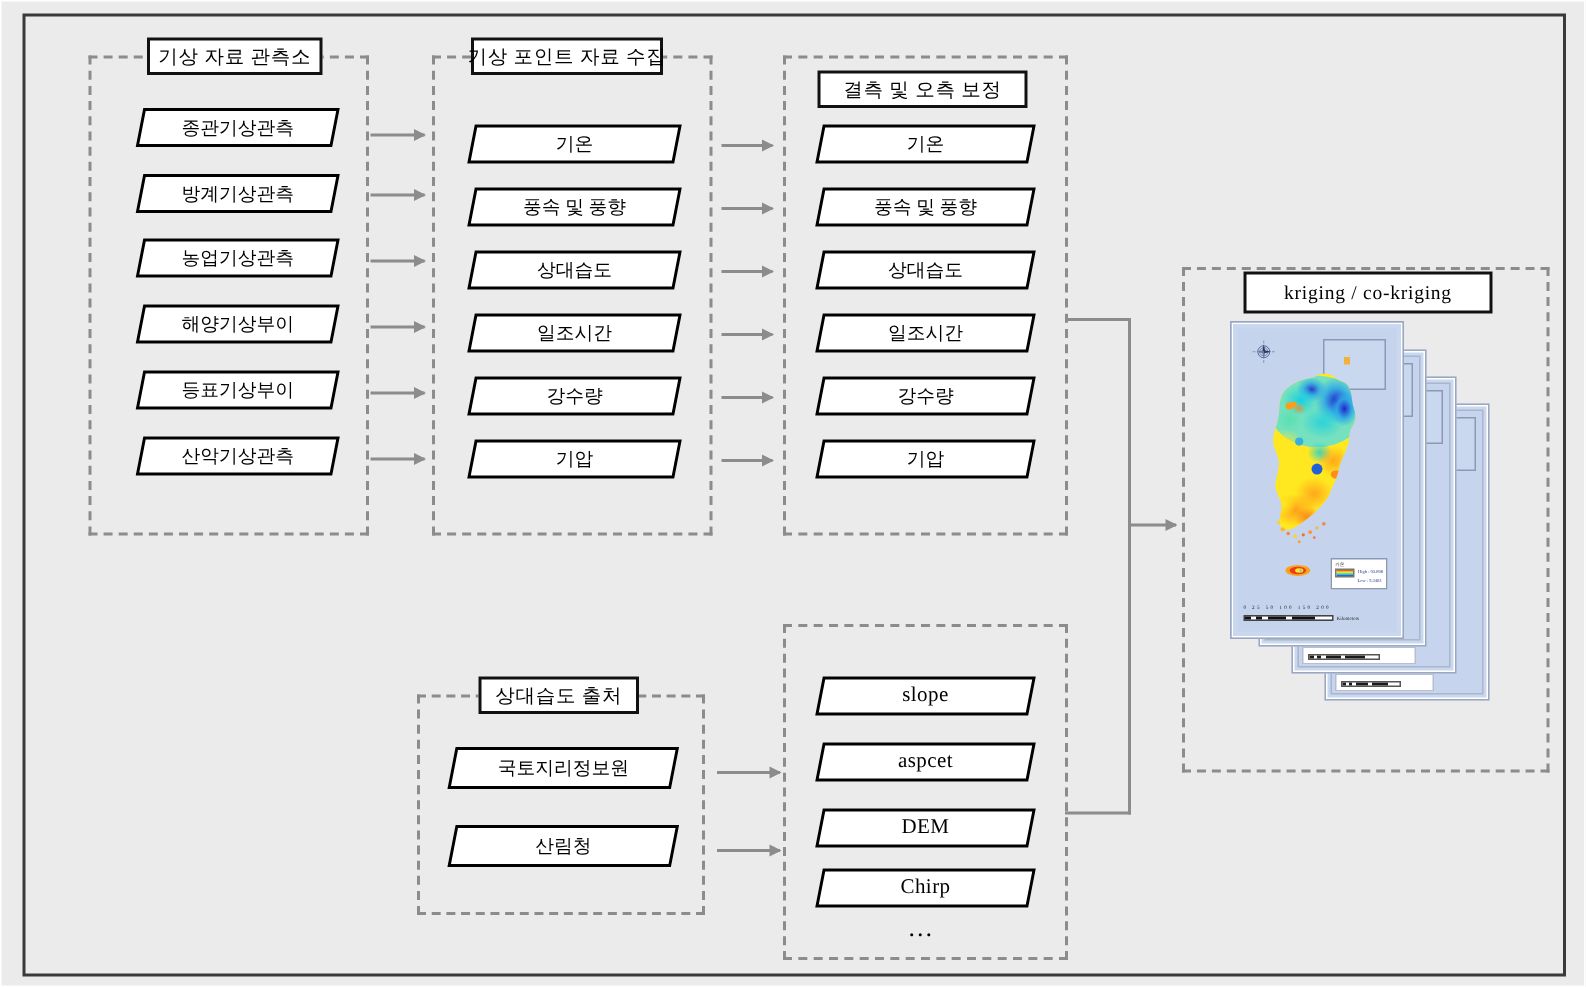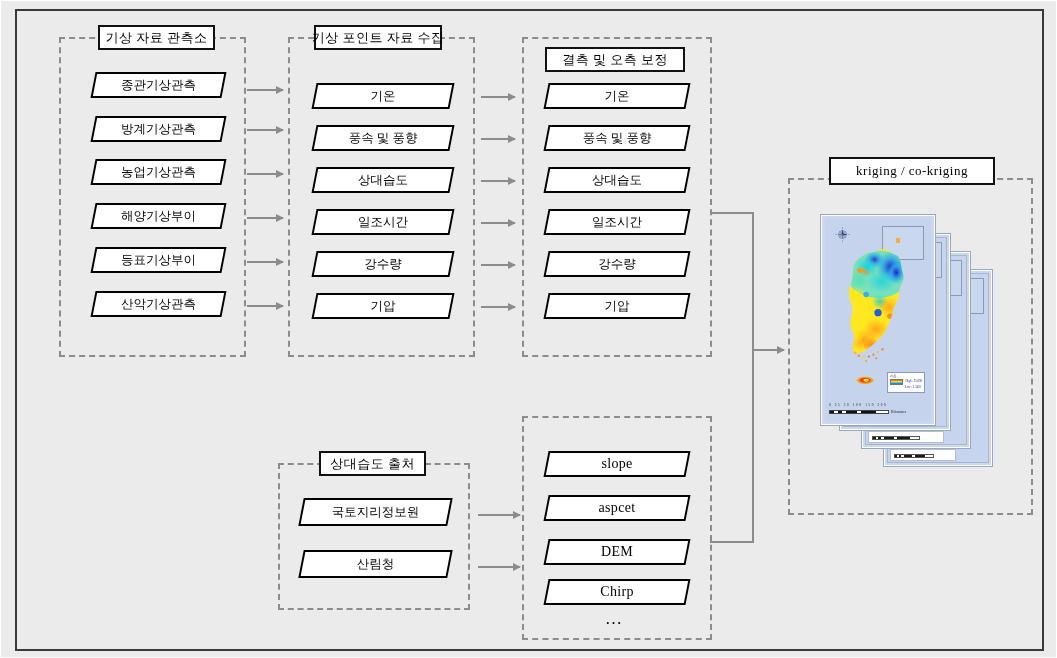--- a/index.html
+++ b/index.html
@@ -336,21 +336,21 @@
       <span>Chirp</span>
     </div>
     <div class="ellipsis" style="left:588px; top:598px;">…</div>
 
     <div class="conn-line" style="left:693px; top:201px; width:44px; height:2px;"></div>
     <div class="conn-line" style="left:735px; top:201px; width:2px; height:331px;"></div>
     <div class="conn-line" style="left:693px; top:530px; width:44px; height:2px;"></div>
     <div class="arrow" style="left:735px; top:338px; width:32px;"></div>
 
     <div class="group" style="left:771px; top:167px; width:245px; height:337px;"></div>
-    <div class="group-title" style="left:812px; top:146px; width:166px; height:28px;">
+    <div class="group-title" style="left:812px; top:170px; width:166px; height:28px;">
       <span>kriging / co-kriging</span>
     </div>
 
     <div class="sheet" style="left:866px; top:258px; width:110px; height:198px; z-index:1;">
       <div class="sheet-inner"></div>
       <div class="sheet-strip" style="left:6px; bottom:5px; width:64px; height:10px;"></div>
       <div class="mini-scale" style="left:10px; bottom:8px; width:40px;"></div>
       <div class="inset-box" style="right:8px; top:8px; width:26px; height:34px;"></div>
     </div>
 

